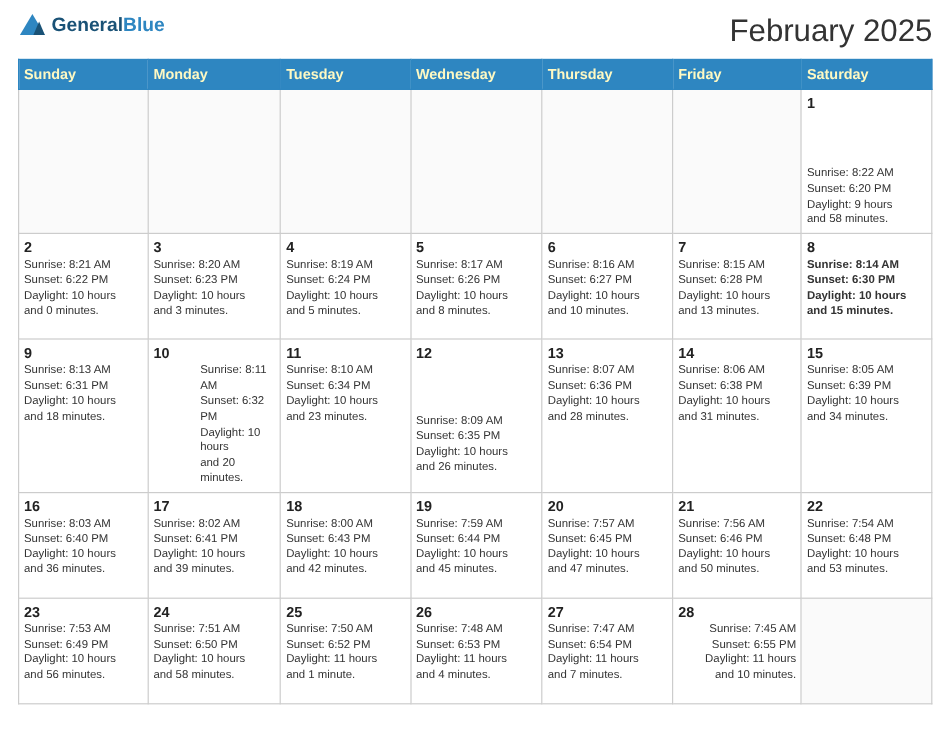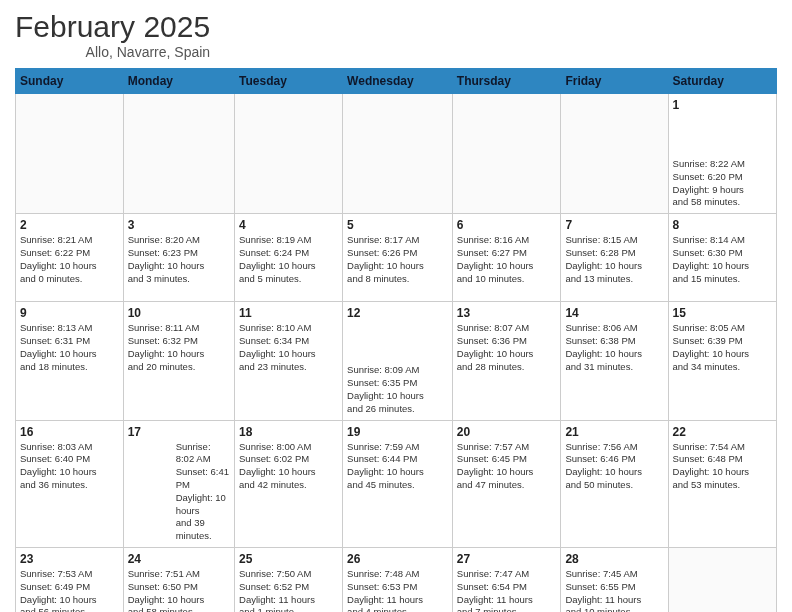--- a/index.html
+++ b/index.html
@@ -27,38 +27,38 @@
       gap: 4px;
     }
     .logo-icon {
       width: 24px;
       height: 24px;
     }
     .title-block {
       text-align: right;
     }
     .month-title {
-      font-size: 30px;
+      font-size: 26px;
       color: #333;
       font-weight: normal;
       text-align: right;
     }
     .location {
       font-size: 14px;
       color: #555;
     }
     
     .calendar {
       width: 100%;
       border-collapse: collapse;
       font-size: 10px;
     }
     .calendar thead th {
       background-color: #2e86c1;
-      color: #0f172a;
+      color: #fef9c3;
       padding: 5px 4px;
       text-align: left;
       font-size: 12px;
       font-weight: bold;
       border: 1px solid #2e86c1;
     }
     .calendar tbody td {
       border: 1px solid #ccc;
       vertical-align: top;
       padding: 4px 4px;
@@ -86,23 +86,33 @@
       font-size: 11px;
       color: #555;
       text-align: left;
     }
   </style>
 </head>
 <body>
 
 <div class="page">
   <div class="header">
+    <div class="logo">
+      <svg class="logo-icon" viewBox="0 0 30 30">
+        <polygon points="15,2 28,24 2,24" fill="#2e86c1"></polygon>
+        <polygon points="22,10 28,24 16,24" fill="#1a5276"></polygon>
+      </svg>
+      <div>
+        <div style="font-size:16px; font-weight:bold; color:#1a5276; line-height:1.1;">
+          <span style="color:#1a5276;">General</span><span style="color:#2e86c1;">Blue</span>
+        </div>
+      </div>
+    </div>
     <div class="title-block">
       <div class="month-title">February 2025</div>
-      <div class="location">Allo, Navarre, Spain</div>
     </div>
   </div>
 
   <table class="calendar">
     <thead>
       <tr>
         <th>Sunday</th>
         <th>Monday</th>
         <th>Tuesday</th>
         <th>Wednesday</th>
@@ -165,37 +175,37 @@
           </td>
           <td>
             <span class="day-num">7</span>
             <div class="day-info" style="white-space: pre-line;">Sunrise: 8:15 AM
 Sunset: 6:28 PM
 Daylight: 10 hours
 and 13 minutes.</div>
           </td>
           <td>
             <span class="day-num">8</span>
-            <div class="day-info" style="white-space: pre-line;">Sunrise: 8:14 AM
+            <div class="day-info" style="white-space: pre-line; font-weight: bold;">Sunrise: 8:14 AM
 Sunset: 6:30 PM
 Daylight: 10 hours
 and 15 minutes.</div>
           </td>
         </tr>
         <tr>
           <td>
             <span class="day-num">9</span>
             <div class="day-info" style="white-space: pre-line;">Sunrise: 8:13 AM
 Sunset: 6:31 PM
 Daylight: 10 hours
 and 18 minutes.</div>
           </td>
           <td>
             <span class="day-num">10</span>
-            <div class="day-info" style="white-space: pre-line;">Sunrise: 8:11 AM
+            <div class="day-info" style="white-space: pre-line; margin-left: 39px;">Sunrise: 8:11 AM
 Sunset: 6:32 PM
 Daylight: 10 hours
 and 20 minutes.</div>
           </td>
           <td>
             <span class="day-num">11</span>
             <div class="day-info" style="white-space: pre-line;">Sunrise: 8:10 AM
 Sunset: 6:34 PM
 Daylight: 10 hours
 and 23 minutes.</div>
@@ -232,29 +242,29 @@
         <tr>
           <td>
             <span class="day-num">16</span>
             <div class="day-info" style="white-space: pre-line;">Sunrise: 8:03 AM
 Sunset: 6:40 PM
 Daylight: 10 hours
 and 36 minutes.</div>
           </td>
           <td>
             <span class="day-num">17</span>
-            <div class="day-info" style="white-space: pre-line; margin-left: 48px;">Sunrise: 8:02 AM
+            <div class="day-info" style="white-space: pre-line;">Sunrise: 8:02 AM
 Sunset: 6:41 PM
 Daylight: 10 hours
 and 39 minutes.</div>
           </td>
           <td>
             <span class="day-num">18</span>
             <div class="day-info" style="white-space: pre-line;">Sunrise: 8:00 AM
-Sunset: 6:02 PM
+Sunset: 6:43 PM
 Daylight: 10 hours
 and 42 minutes.</div>
           </td>
           <td>
             <span class="day-num">19</span>
             <div class="day-info" style="white-space: pre-line;">Sunrise: 7:59 AM
 Sunset: 6:44 PM
 Daylight: 10 hours
 and 45 minutes.</div>
           </td>
@@ -311,21 +321,21 @@
           </td>
           <td>
             <span class="day-num">27</span>
             <div class="day-info" style="white-space: pre-line;">Sunrise: 7:47 AM
 Sunset: 6:54 PM
 Daylight: 11 hours
 and 7 minutes.</div>
           </td>
           <td>
             <span class="day-num">28</span>
-            <div class="day-info" style="white-space: pre-line;">Sunrise: 7:45 AM
+            <div class="day-info" style="white-space: pre-line; text-align: right;">Sunrise: 7:45 AM
 Sunset: 6:55 PM
 Daylight: 11 hours
 and 10 minutes.</div>
           </td>
           <td class="empty-cell"></td>
         </tr>
       </tbody>
   </table>
 
 </div>

